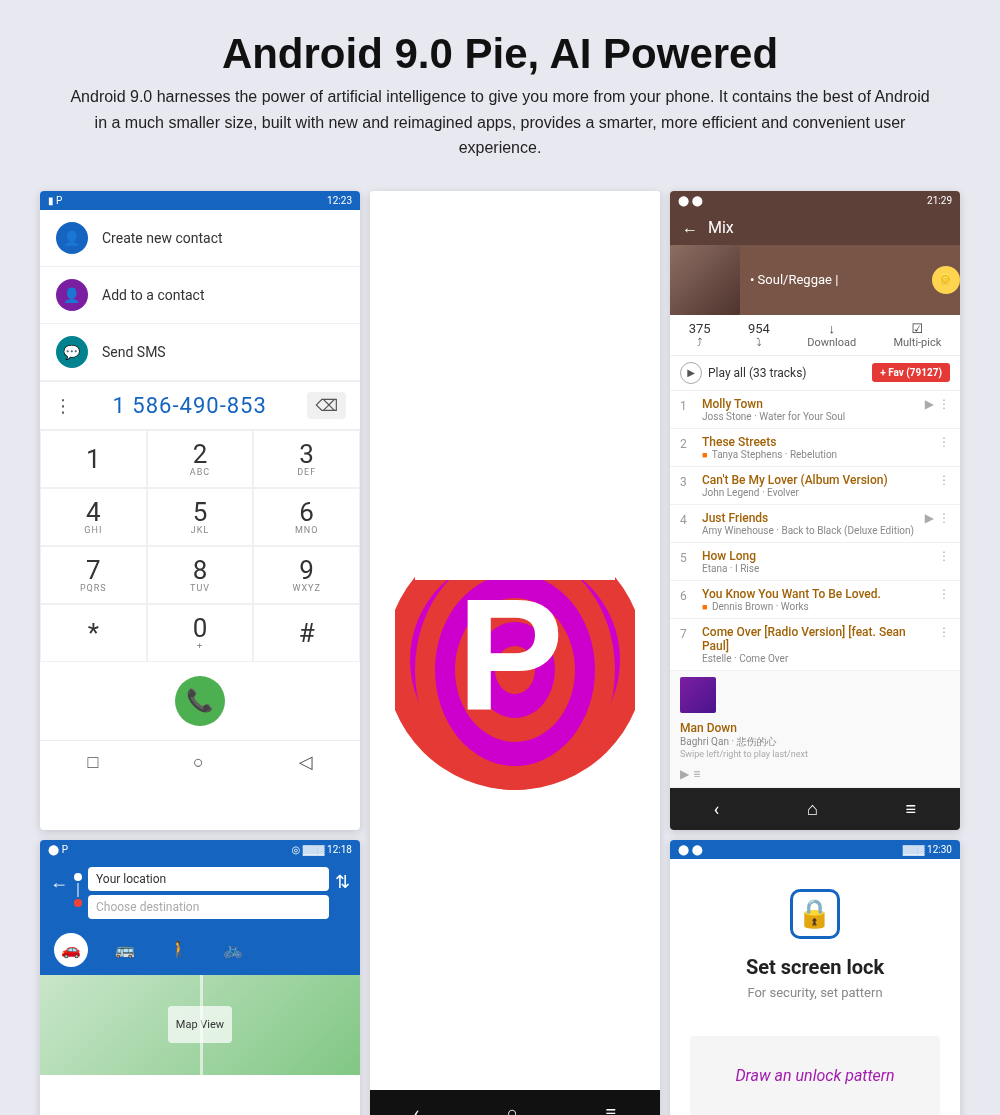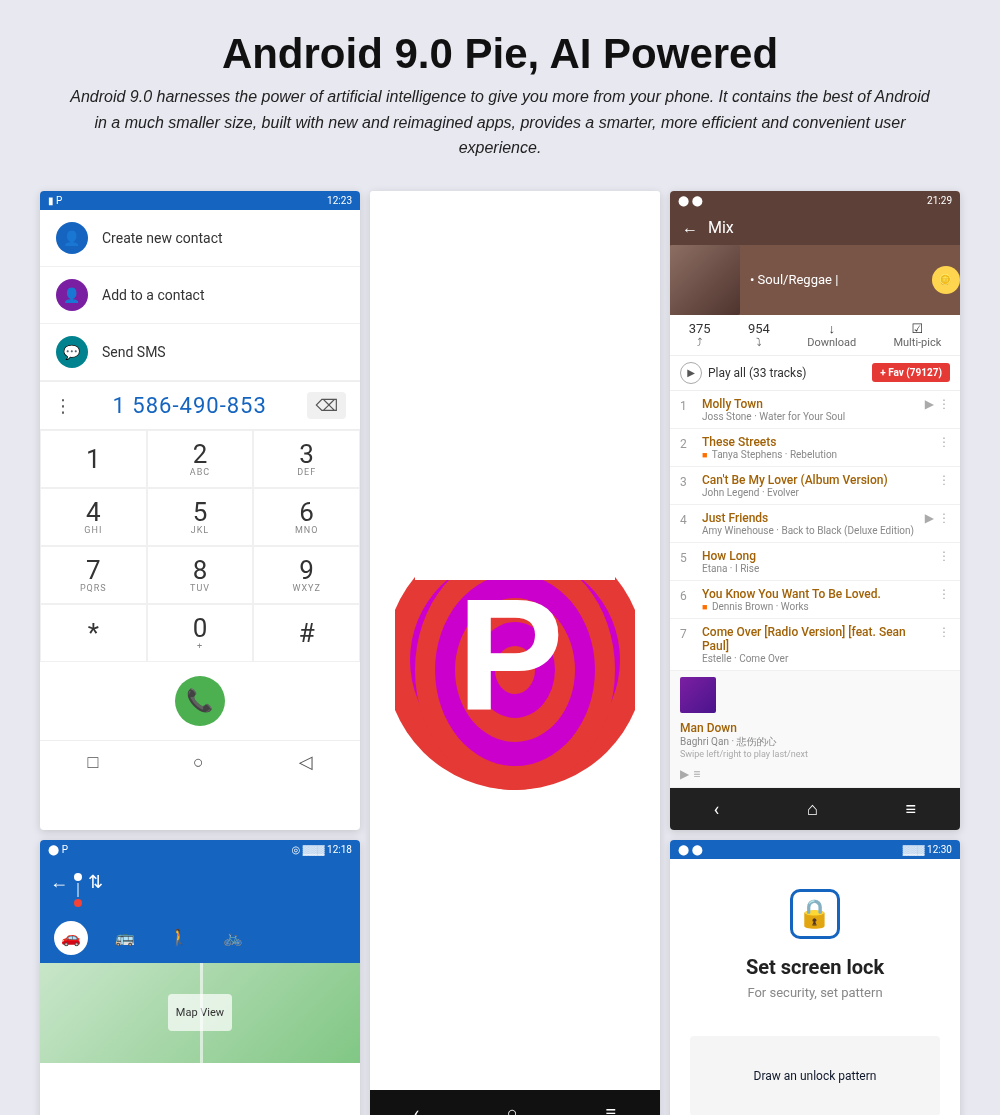--- a/index.html
+++ b/index.html
@@ -22,21 +22,20 @@
       font-weight: 900;
       color: #111;
       margin-bottom: 6px;
     }
     .header p {
       font-size: 16px;
       color: #222;
       line-height: 1.6;
       max-width: 860px;
       margin: 0 auto;
-      font-style: italic;
     }
     .screenshots-grid {
       display: grid;
       grid-template-columns: 320px 290px 290px;
       grid-template-rows: auto auto;
       gap: 10px;
       width: 100%;
       justify-content: center;
     }
     .phone-screen {
@@ -410,27 +409,28 @@
       justify-content: center;
       font-size: 28px;
       color: #1565C0;
     }
     .lock-title { font-size: 20px; font-weight: bold; color: #222; margin-bottom: 6px; }
     .lock-sub { font-size: 13px; color: #888; margin-bottom: 36px; }
     .lock-pattern-area {
       background: #f5f5f5;
       border-radius: 4px;
       padding: 16px;
-      color: #0f172a;
-      font-size: 12px;
+      color: #a21caf;
+      font-size: 16px;
       text-align: center;
       height: 80px;
       display: flex;
       align-items: center;
       justify-content: center;
+      font-style: italic;
     }
   </style>
 </head>
 <body>
 
 <div class="header">
   <h1>Android 9.0 Pie, AI Powered</h1>
   <p>Android 9.0 harnesses the power of artificial intelligence to give you more from your phone. It contains the best of Android in a much smaller size, built with new and reimagined apps, provides a smarter, more efficient and convenient user experience.</p>
 </div>
 
@@ -716,20 +716,28 @@
       <span>⬤ P</span>
       <span>◎ ▓▓▓ 12:18</span>
     </div>
     <div class="map-search-area">
       <span class="map-back">←</span>
       <div class="map-route-dots">
         <div class="dot-blue"></div>
         <div class="dot-line"></div>
         <div class="dot-red"></div>
       </div>
+      <div class="map-inputs">
+        <div class="map-input-box">
+          <span>Your location</span>
+        </div>
+        <div class="map-input-box">
+          <span class="map-input-placeholder">Choose destination</span>
+        </div>
+      </div>
       <span class="map-swap">⇅</span>
     </div>
     <div class="map-transport">
       <div class="transport-icon transport-active">🚗</div>
       <div class="transport-icon">🚌</div>
       <div class="transport-icon">🚶</div>
       <div class="transport-icon">🚲</div>
     </div>
     <div class="map-view">
       <div class="map-road"></div>

